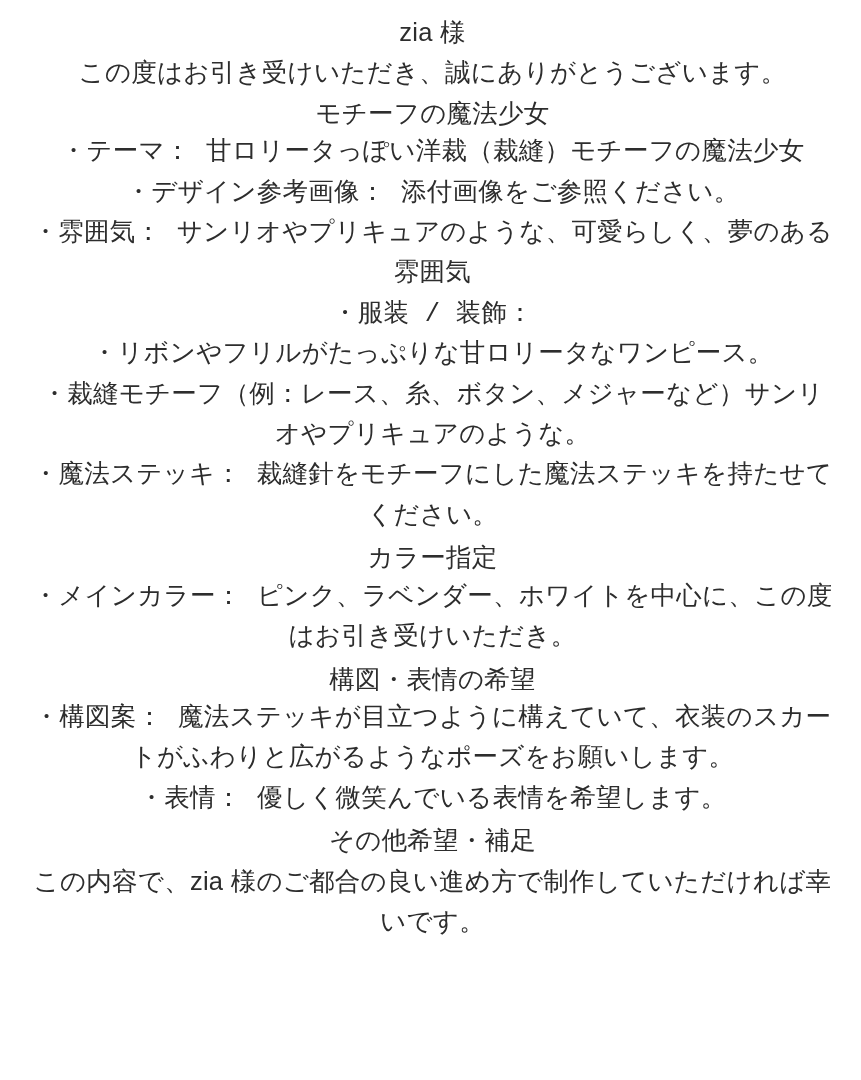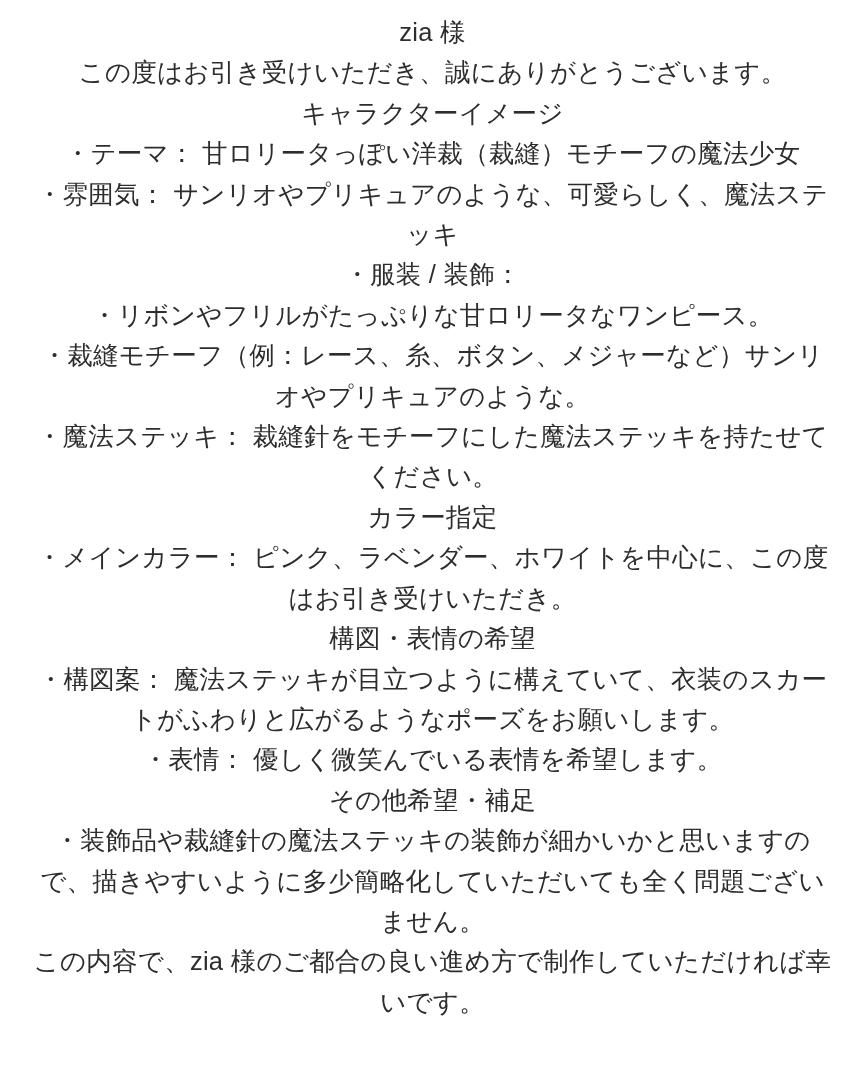--- a/index.html
+++ b/index.html
@@ -31,38 +31,39 @@
   .line {
     display: block;
     white-space: normal;
     text-align: center;
   }
   .line.heading {
     font-weight: 400;
   }
   .line.bullet {
     font-weight: 400;
+    font-family: Liberation Mono, monospace;
   }
 </style>
 </head>
 <body>
 
 <div class="page">
   <div class="doc" id="doc-body">
       <span class="line">zia 様</span>
       <span class="line">この度はお引き受けいただき、誠にありがとうございます。</span>
-      <span class="line heading">キャラクターイメージ</span>
+      <span class="line heading">モチーフの魔法少女</span>
       <span class="line bullet">・テーマ： 甘ロリータっぽい洋裁（裁縫）モチーフの魔法少女</span>
-      <span class="line bullet">・雰囲気： サンリオやプリキュアのような、可愛らしく、魔法ステッキ</span>
+      <span class="line bullet">・デザイン参考画像： 添付画像をご参照ください。</span>
+      <span class="line bullet">・雰囲気： サンリオやプリキュアのような、可愛らしく、夢のある雰囲気</span>
       <span class="line bullet">・服装 / 装飾：</span>
       <span class="line bullet">・リボンやフリルがたっぷりな甘ロリータなワンピース。</span>
       <span class="line bullet">・裁縫モチーフ（例：レース、糸、ボタン、メジャーなど）サンリオやプリキュアのような。</span>
       <span class="line bullet">・魔法ステッキ： 裁縫針をモチーフにした魔法ステッキを持たせてください。</span>
       <span class="line heading">カラー指定</span>
       <span class="line bullet">・メインカラー： ピンク、ラベンダー、ホワイトを中心に、この度はお引き受けいただき。</span>
       <span class="line heading">構図・表情の希望</span>
       <span class="line bullet">・構図案： 魔法ステッキが目立つように構えていて、衣装のスカートがふわりと広がるようなポーズをお願いします。</span>
       <span class="line bullet">・表情： 優しく微笑んでいる表情を希望します。</span>
       <span class="line heading">その他希望・補足</span>
-      <span class="line bullet">・装飾品や裁縫針の魔法ステッキの装飾が細かいかと思いますので、描きやすいように多少簡略化していただいても全く問題ございません。</span>
       <span class="line">この内容で、zia 様のご都合の良い進め方で制作していただければ幸いです。</span>
     </div>
 </div>
 
 </body></html>

